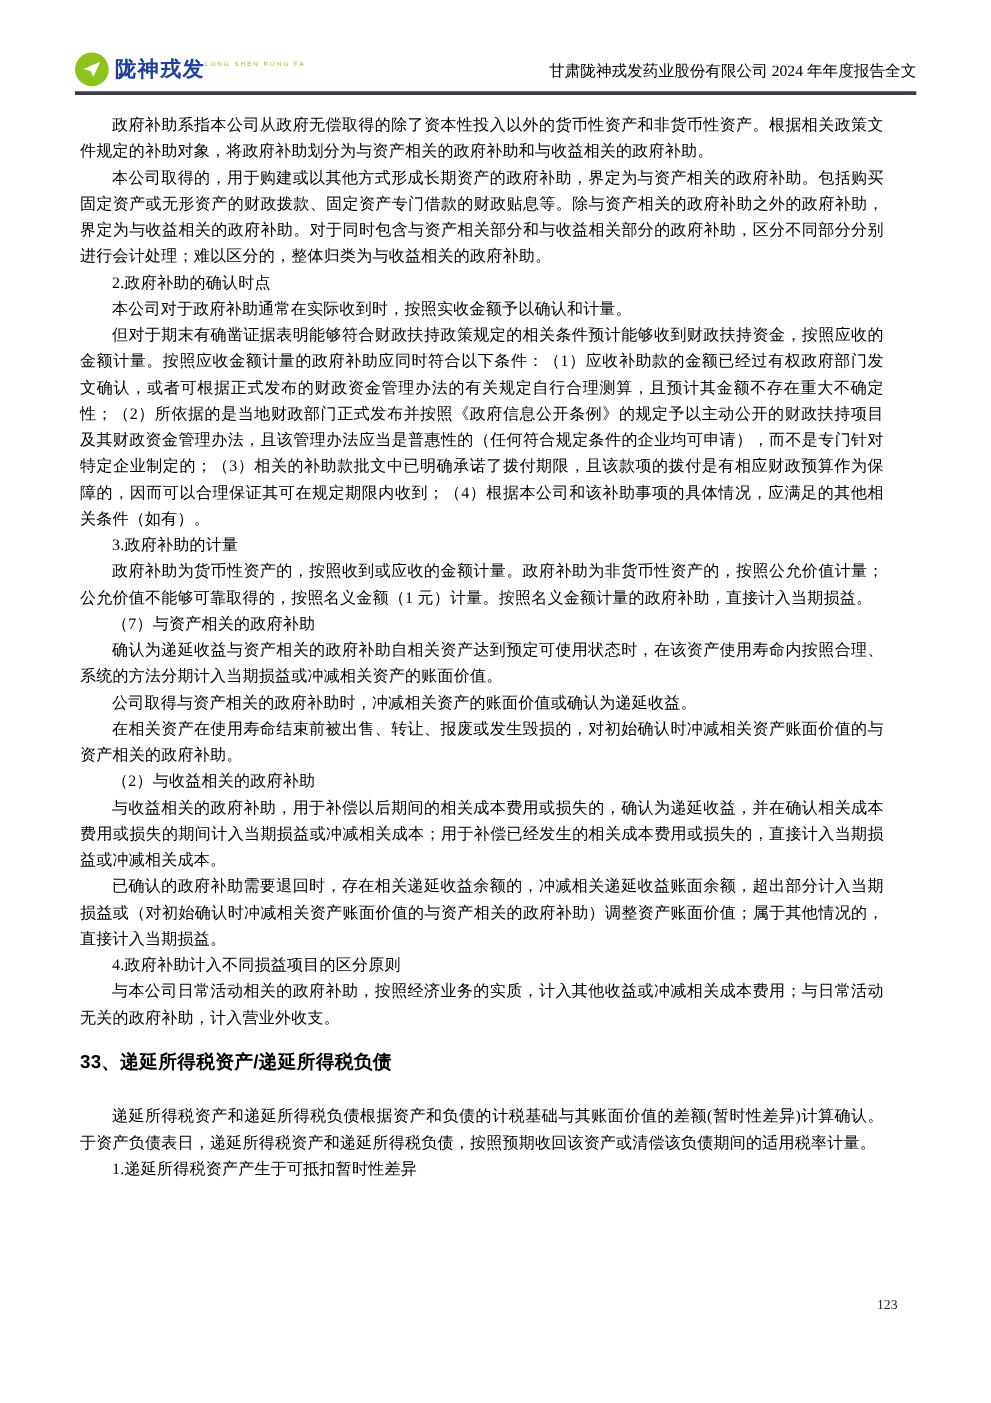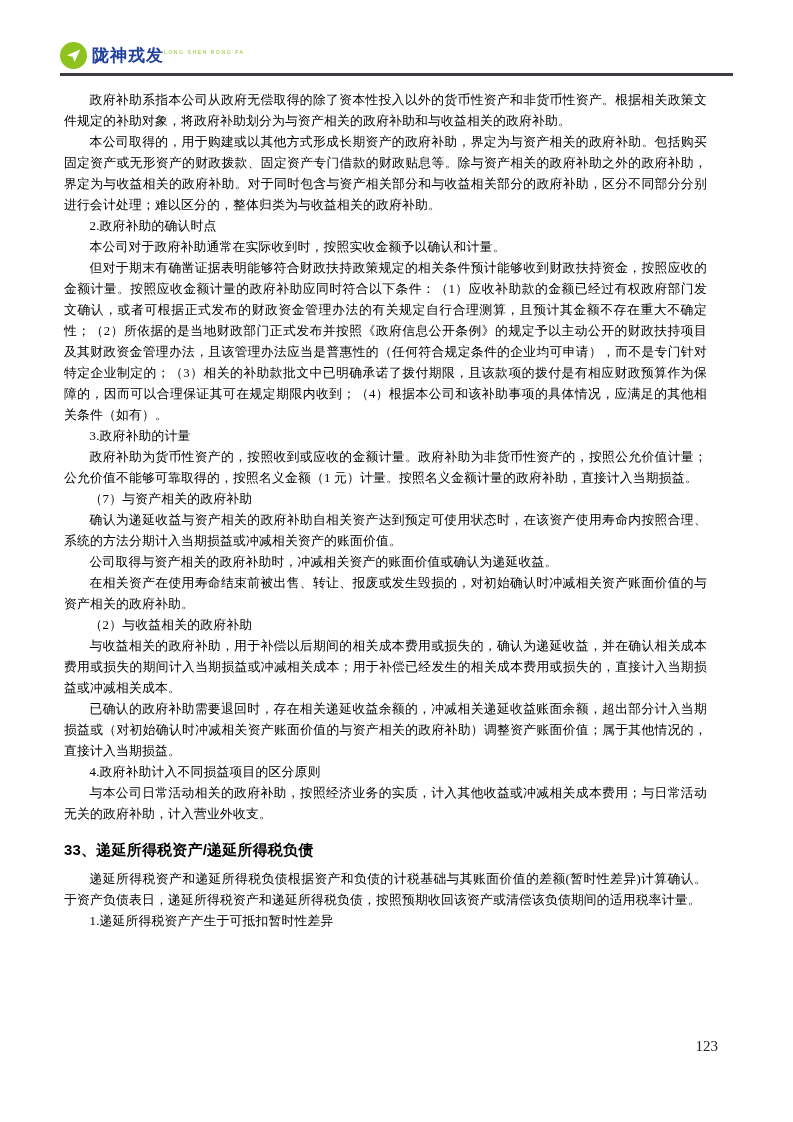--- a/index.html
+++ b/index.html
@@ -89,31 +89,31 @@
   .content p {
     margin: 0;
     text-indent: 2em;
   }
   .content h2 {
     font-family: "Liberation Sans", "DejaVu Sans", sans-serif;
     font-size: 15px;
     font-weight: bold;
     text-align: left;
     text-indent: 0;
-    margin: 14px 0 9px 0;
+    margin: 14px 0 23px 0;
     line-height: 21px;
   }
   
   .footer {
     position: absolute;
     top: 1038px;
     left: 75px;
     width: 643px;
     text-align: right;
-    font-size: 15px;
+    font-size: 11px;
     color: #222;
   }
 </style>
 </head>
 <body>
 
 <div class="page">
 
   <div class="header">
     <div class="header-inner">
@@ -122,20 +122,21 @@
           <svg width="17" height="17" viewBox="0 0 24 24" aria-hidden="true">
             <path fill="#ffffff" d="M2.5 11.5 L21.5 3.5 L13.5 21 L10.8 13.8 Z"></path>
             <path fill="#8dc21f" d="M10.8 13.8 L21.5 3.5 L12.2 12.4 Z" opacity="0.55"></path>
           </svg>
         </span>
         <span class="logo-textblock">
           <span class="logo-cn">陇神戎发</span>
           <span class="logo-en">LONG SHEN RONG FA</span>
         </span>
       </div>
+      <div class="header-title">甘肃陇神戎发药业股份有限公司 2024 年年度报告全文</div>
     </div>
     <div class="header-divider"></div>
   </div>
 
   <div class="content" id="content">
       <p>政府补助系指本公司从政府无偿取得的除了资本性投入以外的货币性资产和非货币性资产。根据相关政策文件规定的补助对象，将政府补助划分为与资产相关的政府补助和与收益相关的政府补助。</p>
       <p>本公司取得的，用于购建或以其他方式形成长期资产的政府补助，界定为与资产相关的政府补助。包括购买固定资产或无形资产的财政拨款、固定资产专门借款的财政贴息等。除与资产相关的政府补助之外的政府补助，界定为与收益相关的政府补助。对于同时包含与资产相关部分和与收益相关部分的政府补助，区分不同部分分别进行会计处理；难以区分的，整体归类为与收益相关的政府补助。</p>
       <p>2.政府补助的确认时点</p>
       <p>本公司对于政府补助通常在实际收到时，按照实收金额予以确认和计量。</p>
       <p>但对于期末有确凿证据表明能够符合财政扶持政策规定的相关条件预计能够收到财政扶持资金，按照应收的金额计量。按照应收金额计量的政府补助应同时符合以下条件：（1）应收补助款的金额已经过有权政府部门发文确认，或者可根据正式发布的财政资金管理办法的有关规定自行合理测算，且预计其金额不存在重大不确定性；（2）所依据的是当地财政部门正式发布并按照《政府信息公开条例》的规定予以主动公开的财政扶持项目及其财政资金管理办法，且该管理办法应当是普惠性的（任何符合规定条件的企业均可申请），而不是专门针对特定企业制定的；（3）相关的补助款批文中已明确承诺了拨付期限，且该款项的拨付是有相应财政预算作为保障的，因而可以合理保证其可在规定期限内收到；（4）根据本公司和该补助事项的具体情况，应满足的其他相关条件（如有）。</p>

